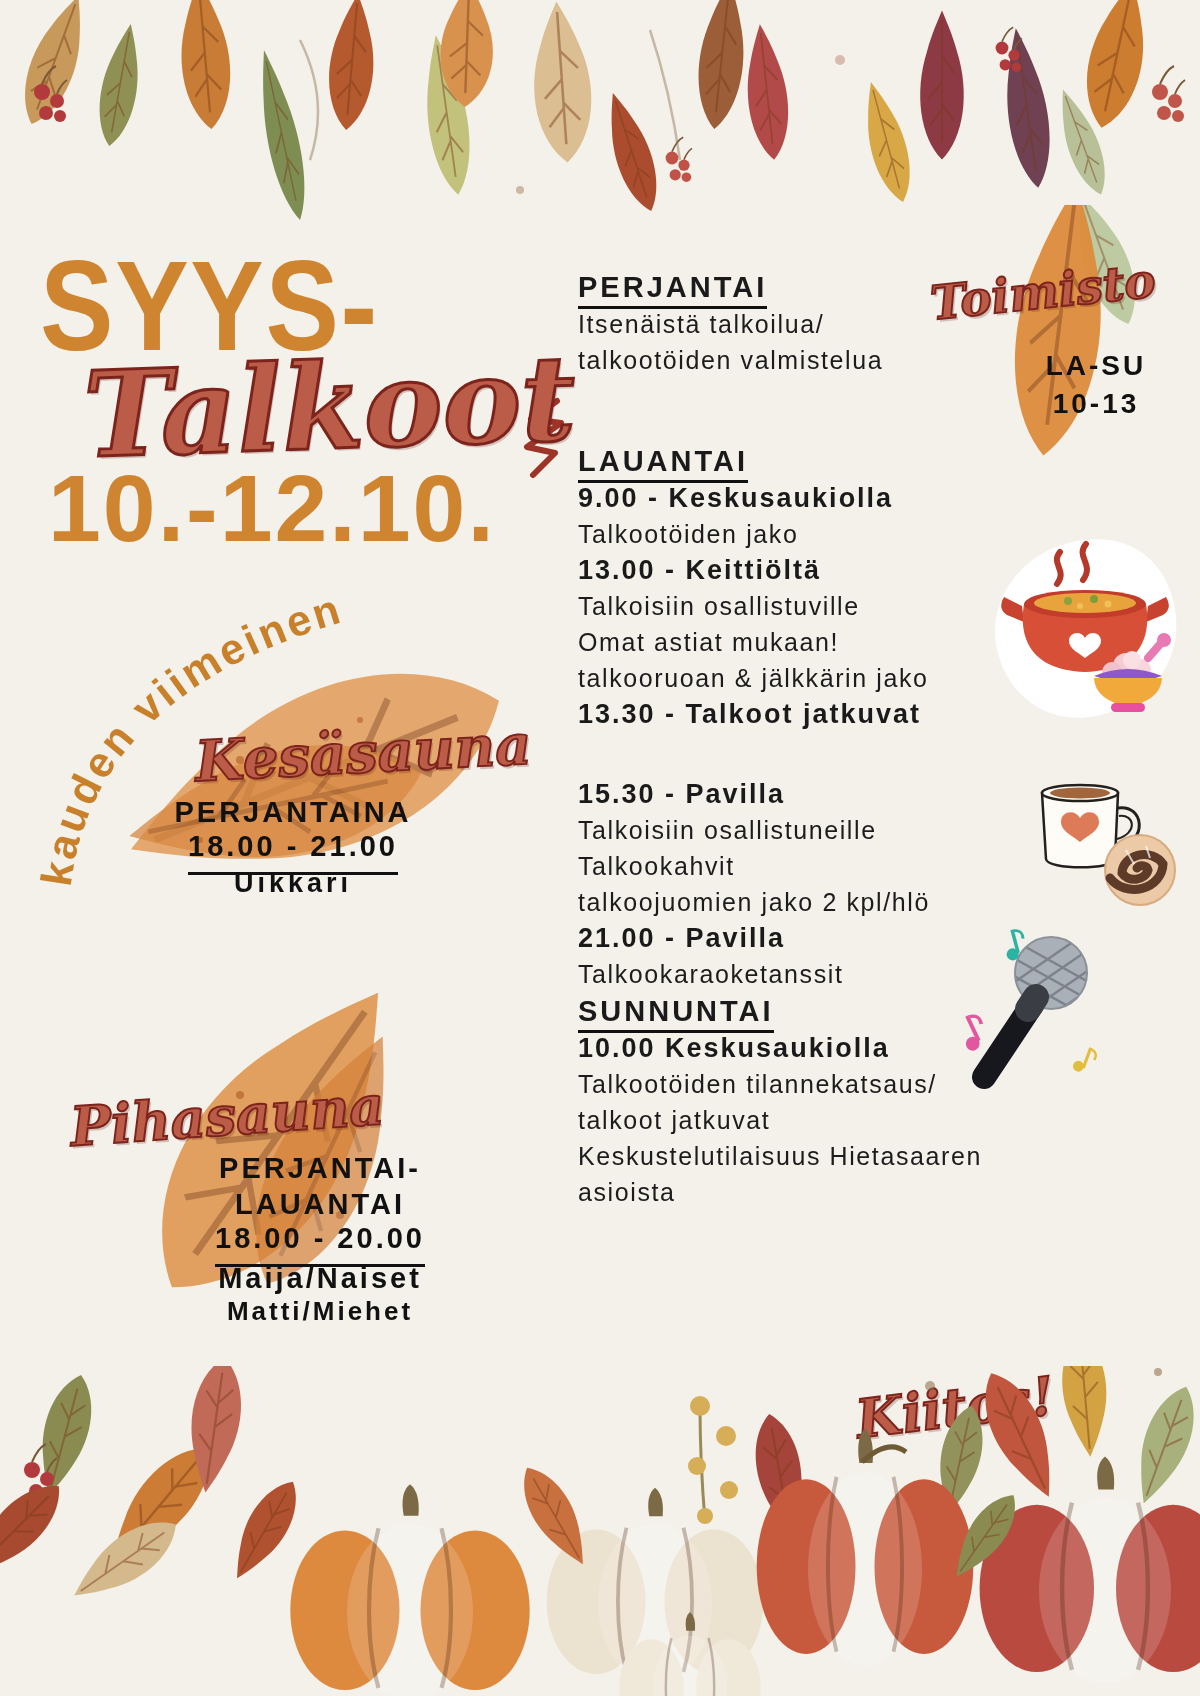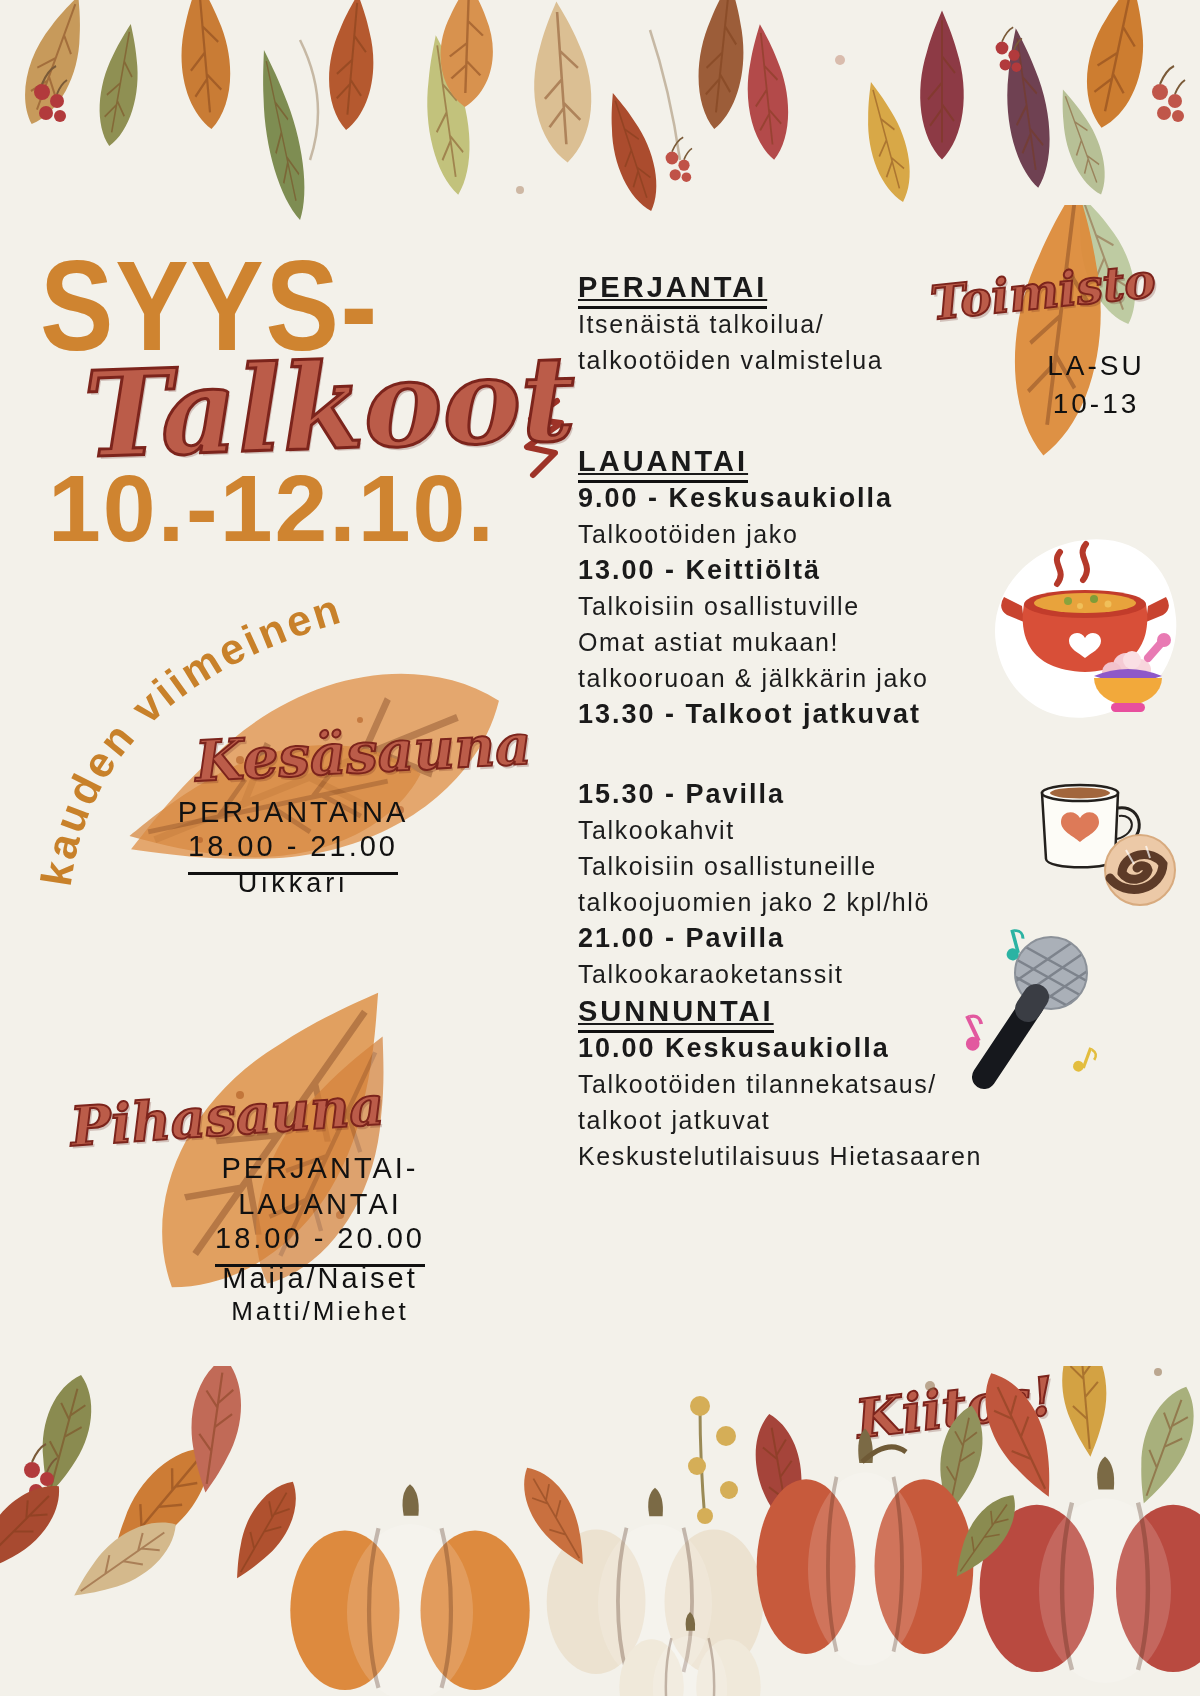--- a/index.html
+++ b/index.html
@@ -27,37 +27,37 @@
     left:84px; top:342px; font-size:118px; line-height:130px;
     transform:rotate(-2deg); -webkit-text-stroke:3px #7c241c;
   }
   .dates{
     left:48px; top:458px; font-size:95px; font-weight:800;
     color:#cf8430; letter-spacing:2px; line-height:100px; white-space:nowrap;
   }
   
   .kesa-title{left:195px; top:720px; width:310px; text-align:center; font-size:56px; transform:rotate(-3deg);}
   .piha-title{left:70px;  top:1084px; width:310px; text-align:center; font-size:54px; transform:rotate(-4deg);}
-  .blk{font-weight:normal; letter-spacing:3px; text-align:center; white-space:nowrap; color:#111;}
+  .blk{font-weight:bold; letter-spacing:3px; text-align:center; white-space:nowrap; color:#111;}
   .k1{left:148px; top:796px;  width:290px; font-size:29px;}
   .k2{left:148px; top:830px;  width:290px; font-size:29px;}
   .k3{left:148px; top:868px;  width:290px; font-size:27px; letter-spacing:4px;}
   .p1{left:170px; top:1152px; width:300px; font-size:29px;}
   .p2{left:170px; top:1188px; width:300px; font-size:29px;}
   .p3{left:170px; top:1222px; width:300px; font-size:29px;}
   .p4{left:170px; top:1262px; width:300px; font-size:29px;}
   .p5{left:170px; top:1296px; width:300px; font-size:26px;}
   .u{border-bottom:3px solid #111; padding-bottom:10px;}
   
   .toimisto-title{left:928px; top:264px; width:230px; text-align:center; font-size:47px; transform:rotate(-6deg);}
   .lasu{left:1038px; top:350px; width:116px; font-size:28px;}
   .hours{left:1038px; top:388px; width:116px; font-size:28px;}
   
   .sched{left:578px; top:268px; width:480px;}
-  .day{font-size:29px; font-weight:bold; letter-spacing:3px; line-height:38px; white-space:nowrap;text-decoration:underline;}
+  .day{font-size:29px; font-weight:bold; letter-spacing:3px; line-height:38px; white-space:nowrap;}
   .day-u{border-bottom:3.5px solid #111; padding-bottom:3px;}
   .b{font-size:27px; font-weight:bold; letter-spacing:2px; line-height:36px; white-space:nowrap;}
   .r{font-size:25px; font-weight:normal; letter-spacing:1.6px; line-height:36px; white-space:nowrap; color:#1c1c1c;}
   .m-day{margin-top:64px;}
   .m-day2{}
   .mb{}
   .mb2{margin-top:44px;}
   
   .kiitos{left:845px; top:1376px; width:220px; text-align:center; font-size:53px; transform:rotate(-7deg);}
 </style>
@@ -177,33 +177,34 @@
     <div class="r">Talkootöiden jako</div>
 
     <div class="b mb">13.00 - Keittiöltä</div>
     <div class="r">Talkoisiin osallistuville</div>
     <div class="r">Omat astiat mukaan!</div>
     <div class="r">talkooruoan &amp; jälkkärin jako</div>
 
     <div class="b mb">13.30 - Talkoot jatkuvat</div>
 
     <div class="b mb2">15.30 -  Pavilla</div>
+    <div class="r">Talkoisiin osallistuneille</div>
     <div class="r">Talkookahvit</div>
-    <div class="r">Talkoisiin osallistuneille</div>
     <div class="r">talkoojuomien jako 2 kpl/hlö</div>
 
     <div class="b mb">21.00 - Pavilla</div>
     <div class="r">Talkookaraoketanssit</div>
 
     <div class="day m-day2"><span class="day-u">SUNNUNTAI</span></div>
     <div class="b">10.00 Keskusaukiolla</div>
     <div class="r">Talkootöiden tilannekatsaus/</div>
     <div class="r">talkoot jatkuvat</div>
 
     <div class="r">Keskustelutilaisuus Hietasaaren</div>
+    <div class="r">asioista</div>
   </div>
 
   <svg class="deco" style="left:988px;top:532px" width="195" height="195" viewBox="0 0 195 195">
     <path d="M97,8 C152,2 184,38 188,86 C192,134 158,174 108,184 C56,194 16,160 8,112 C0,62 40,14 97,8 Z" fill="#ffffff"></path>
     <path d="M72,20 c-10,12 8,18 -3,32 M98,12 c-11,13 9,20 -3,36" stroke="#b5392a" stroke-width="6" fill="none" stroke-linecap="round"></path>
     <path d="M34,74 l-18,-9 q-7,11 3,18 l17,7 z M160,74 l18,-9 q7,11 -3,18 l-17,7 z" fill="#c8432f"></path>
     <path d="M36,72 L158,72 C163,102 155,138 97,140 C39,138 31,102 36,72 Z" fill="#d84f38"></path>
     <ellipse cx="97" cy="72" rx="61" ry="14" fill="#c23c2b"></ellipse>
     <ellipse cx="97" cy="71" rx="51" ry="10" fill="#e8a33c"></ellipse>
     <circle cx="80" cy="69" r="4" fill="#8aa33c"></circle>

